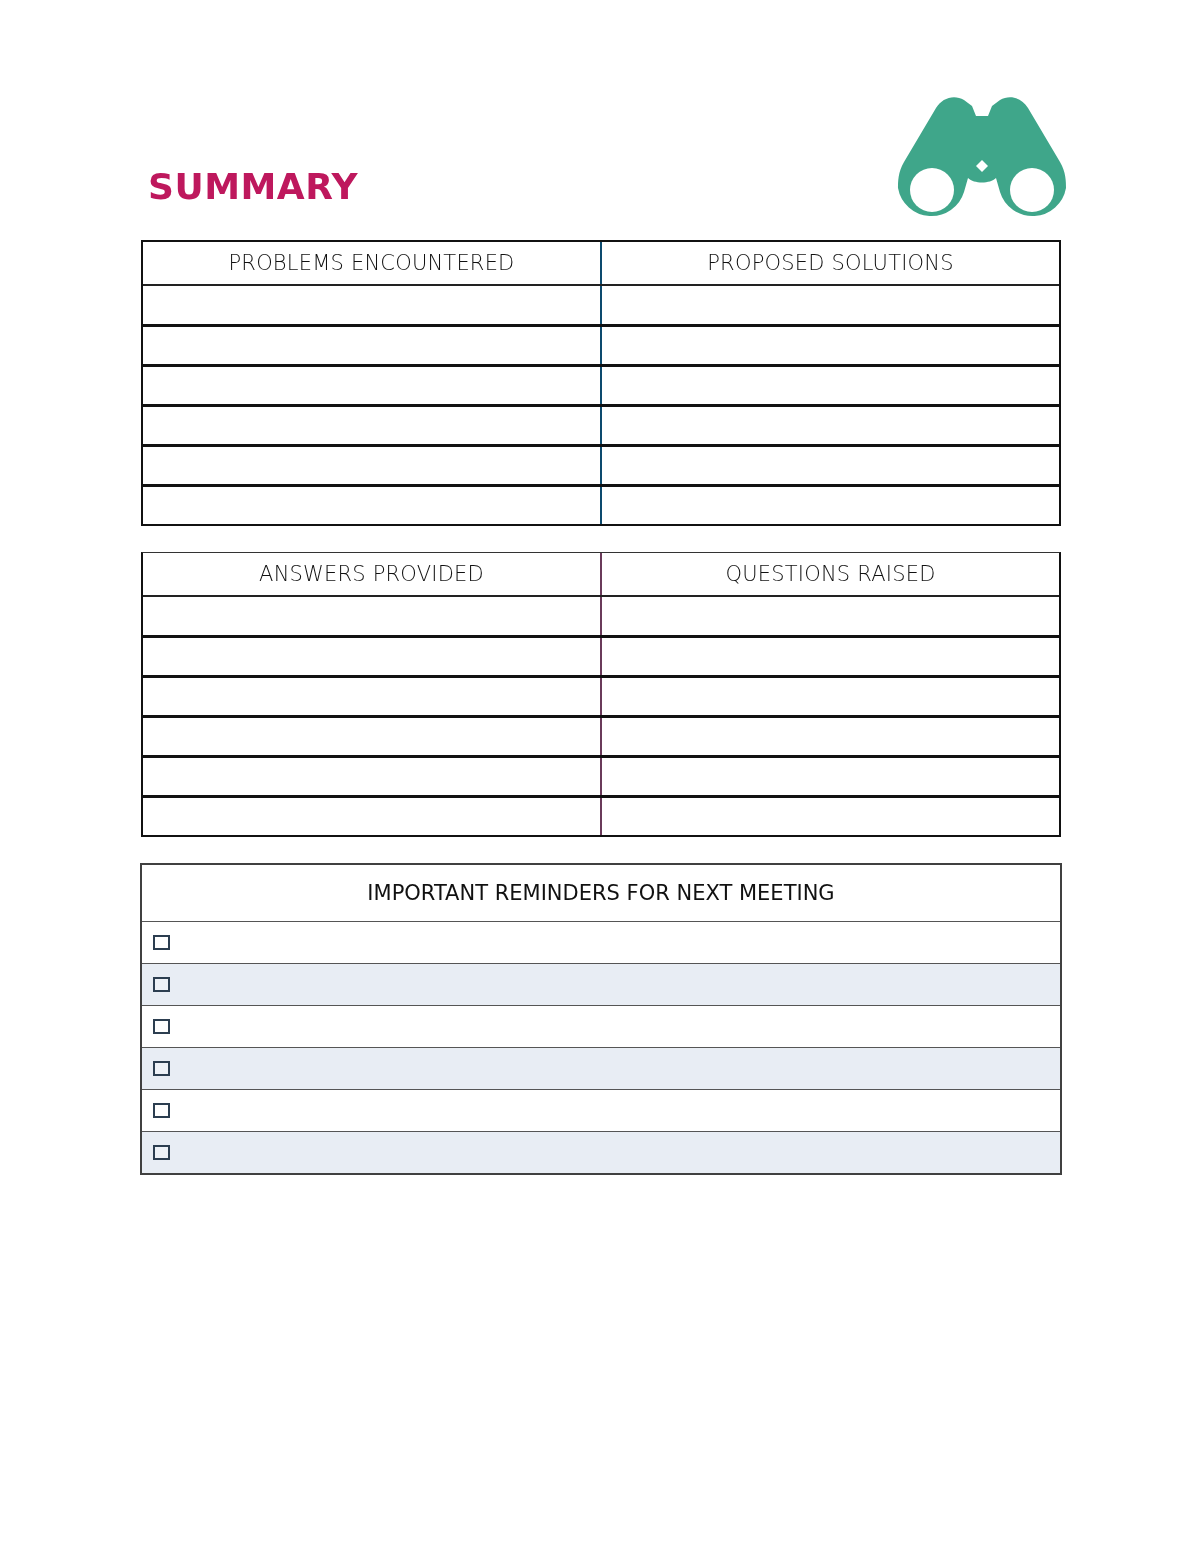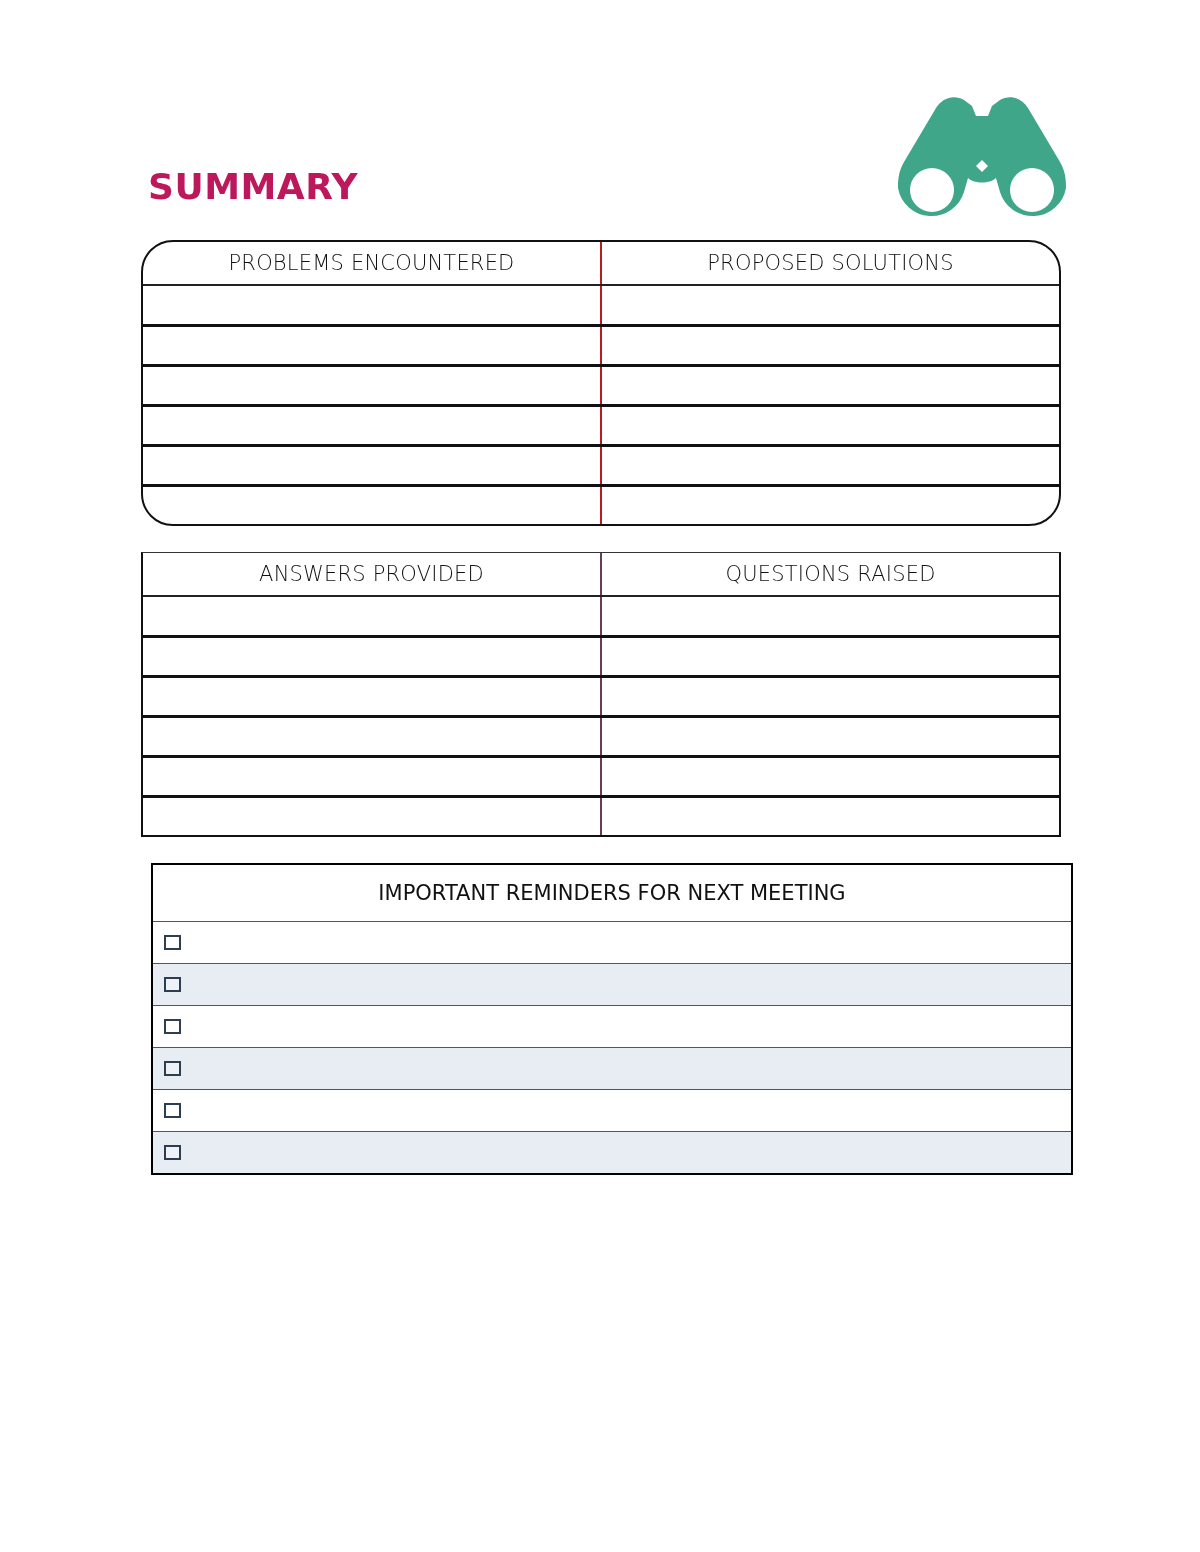--- a/index.html
+++ b/index.html
@@ -3,26 +3,26 @@
   <meta charset="utf-8">
   <style>
     html, body { margin: 0; padding: 0; background: #ffffff; }
     body { width: 1200px; height: 1552px; position: relative; font-family: "Liberation Sans", sans-serif; color: #111; }
     .title { position: absolute; left: 148px; top: 166px; font-size: 36px; font-weight: bold; color: #be185d; letter-spacing: 0.5px; font-family: "DejaVu Sans", sans-serif; }
     .binoculars { position: absolute; left: 896px; top: 96px; width: 172px; height: 128px; }
     .tbl { position: absolute; left: 141px; width: 920px; border: 2px solid #111; box-sizing: border-box; }
     .tbl .row { display: flex; border-top: 3px solid #111; height: 40px; box-sizing: border-box; }
     .tbl .row.hdr { border-top: none; height: 42px; }
     .tbl .cell { flex: 1; box-sizing: border-box; display: flex; align-items: center; justify-content: center; font-size: 21px; font-family: "DejaVu Sans", sans-serif; font-weight: 300; color: #111; letter-spacing: 0.2px; }
-    .tbl .cell + .cell { border-left: 2px solid #b91c1c; }
+    .tbl .cell + .cell { border-left: 2px solid #0c4a6e; }
     .tbl.qa .cell + .cell { border-left: 2px solid #6a3a5a; }
     .tbl .row.thin { border-top: 2px solid #222; }
-    #t1 { top: 240px; border-radius: 32px; }
+    #t1 { top: 240px; }
     #t2 { top: 552px; border-top: 1px solid #333; }
-    .rem { position: absolute; left: 140px; top: 863px; width: 922px; border: 2px solid #000000; box-sizing: border-box; margin-left: 11px; }
+    .rem { position: absolute; left: 140px; top: 863px; width: 922px; border: 2px solid #404040; box-sizing: border-box; }
     .rem .hdr { height: 56px; display: flex; align-items: center; justify-content: center; font-size: 21px; font-family: "DejaVu Sans", sans-serif; color: #111; background: #ffffff; }
     .rem .item { height: 42px; border-top: 1px solid #555; display: flex; align-items: center; padding-left: 11px; box-sizing: border-box; }
     .rem .item.alt { background: #e8edf4; }
     .cb { width: 17px; height: 15px; border: 2px solid #2c3e50; box-sizing: border-box; background: #fff; }
     .rem .item.alt .cb { background: #eef2f7; }
   </style>
 </head>
 <body>
 
 <div class="title">SUMMARY</div>

